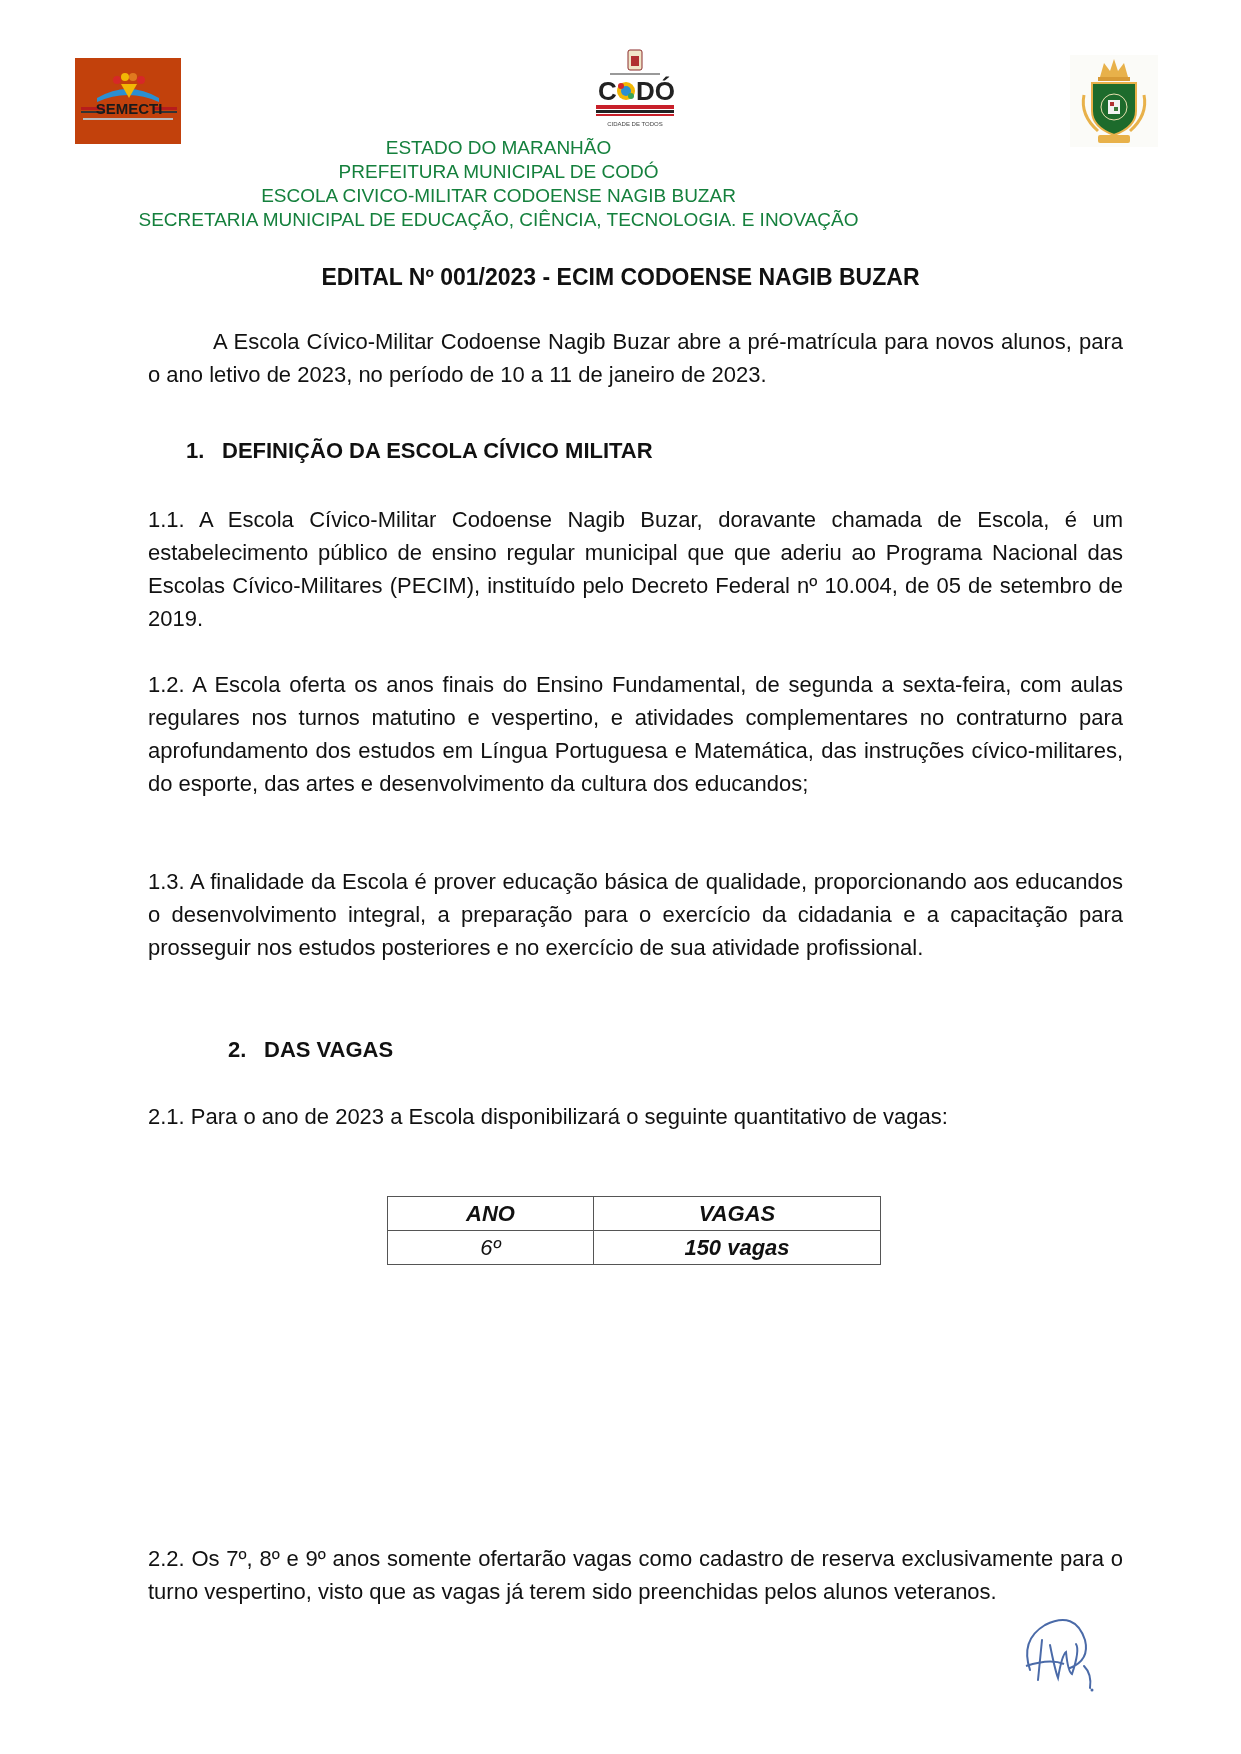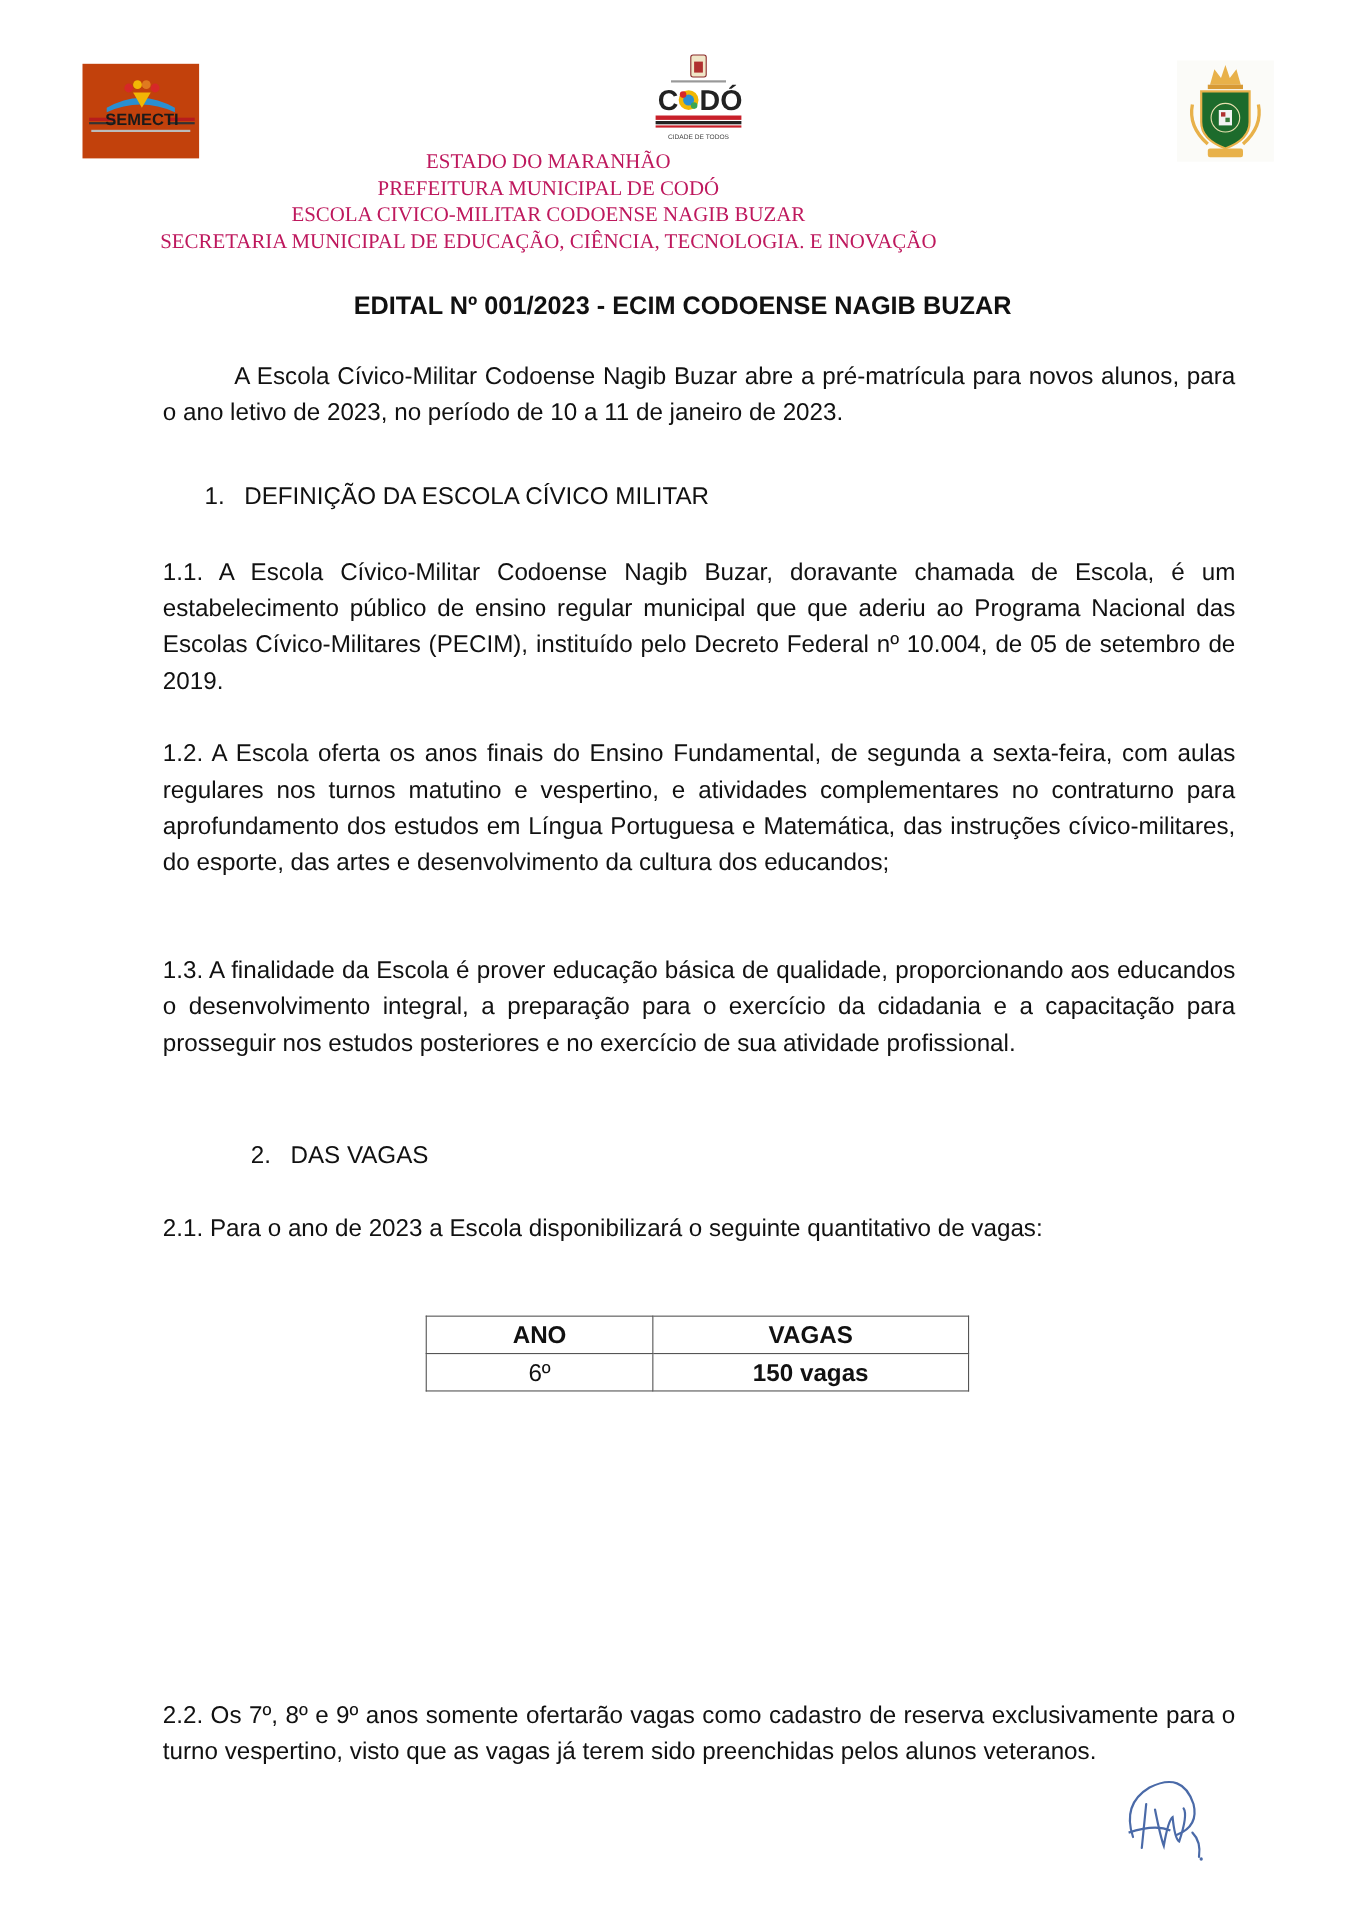--- a/index.html
+++ b/index.html
@@ -7,43 +7,43 @@
     width: 1241px; height: 1754px; position: relative; overflow: hidden;
     font-family: "Liberation Sans", sans-serif; color: #111;
   }
   .logo { position: absolute; }
   #logo-semecti { left: 75px; top: 58px; width: 106px; height: 86px; background: #c2410c; }
   #logo-codo { left: 590px; top: 48px; width: 90px; height: 84px; }
   #logo-school { left: 1070px; top: 55px; width: 88px; height: 92px; background: #fbfbf8; }
 
   .header-lines {
     position: absolute; top: 136px; left: 0; width: 997px; text-align: center;
-    font-size: 19px; line-height: 24px; color: #be185d; font-family: Liberation Serif, serif;
+    font-size: 19px; line-height: 24px; color: #15803d;
   }
   .title {
     position: absolute; top: 264px; left: 0; width: 1241px; text-align: center;
     font-weight: bold; font-size: 23px;
   }
   .p {
     position: absolute; left: 148px; width: 975px; font-size: 22px; line-height: 33px;
     text-align: justify;
   }
   .indent { text-indent: 65px; }
   .heading {
-    position: absolute; left: 186px; font-weight: normal; font-size: 22px;
+    position: absolute; left: 186px; font-weight: bold; font-size: 22px;
   }
   .heading .num { display: inline-block; width: 36px; }
 
   table.vagas {
     position: absolute; left: 387px; top: 1196px; width: 494px;
     border-collapse: collapse; font-size: 22px;
   }
   table.vagas th, table.vagas td {
     border: 1.5px solid #555; text-align: center; vertical-align: top;
-    padding: 0 4px; line-height: 33px;
+    padding: 0 4px; line-height: 33px; font-style: italic;
   }
   table.vagas th { font-weight: bold; }
   table.vagas col.c1 { width: 206px; }
   .bold { font-weight: bold; }
 
   #signature { position: absolute; left: 1000px; top: 1600px; width: 120px; height: 100px; }
 </style>
 </head>
 <body>
 

